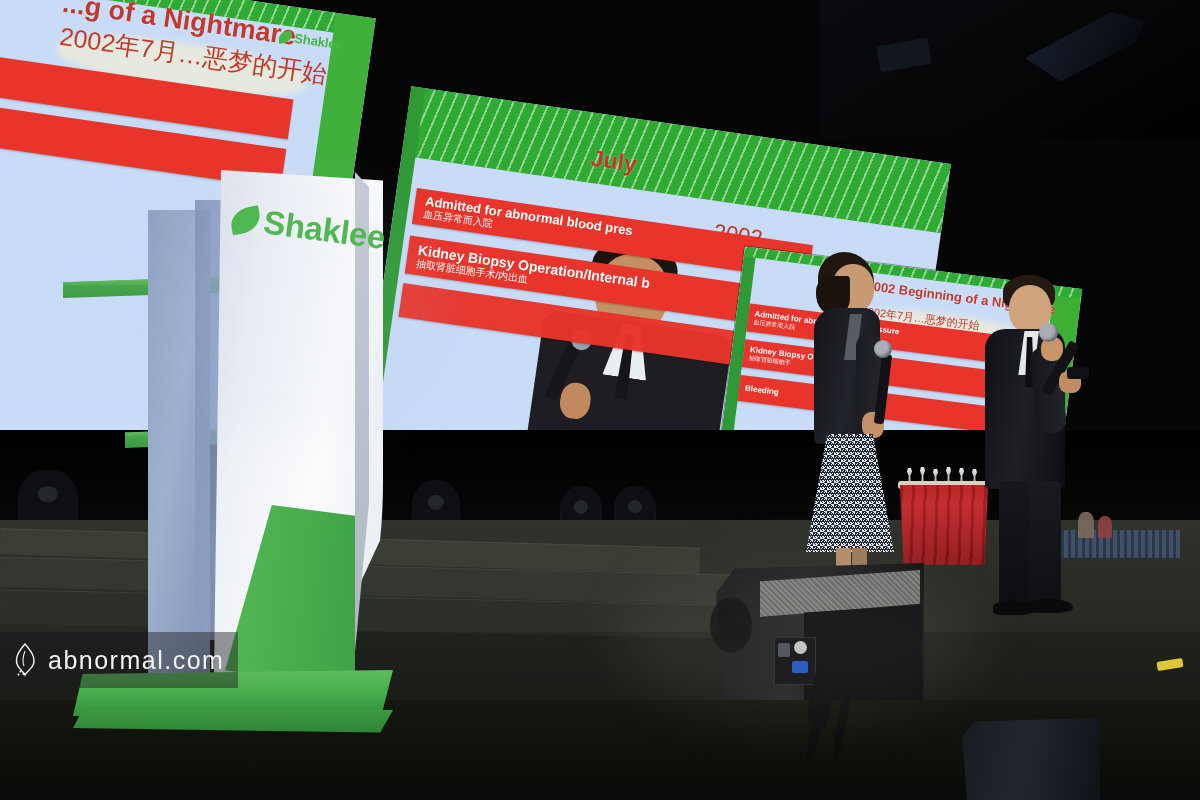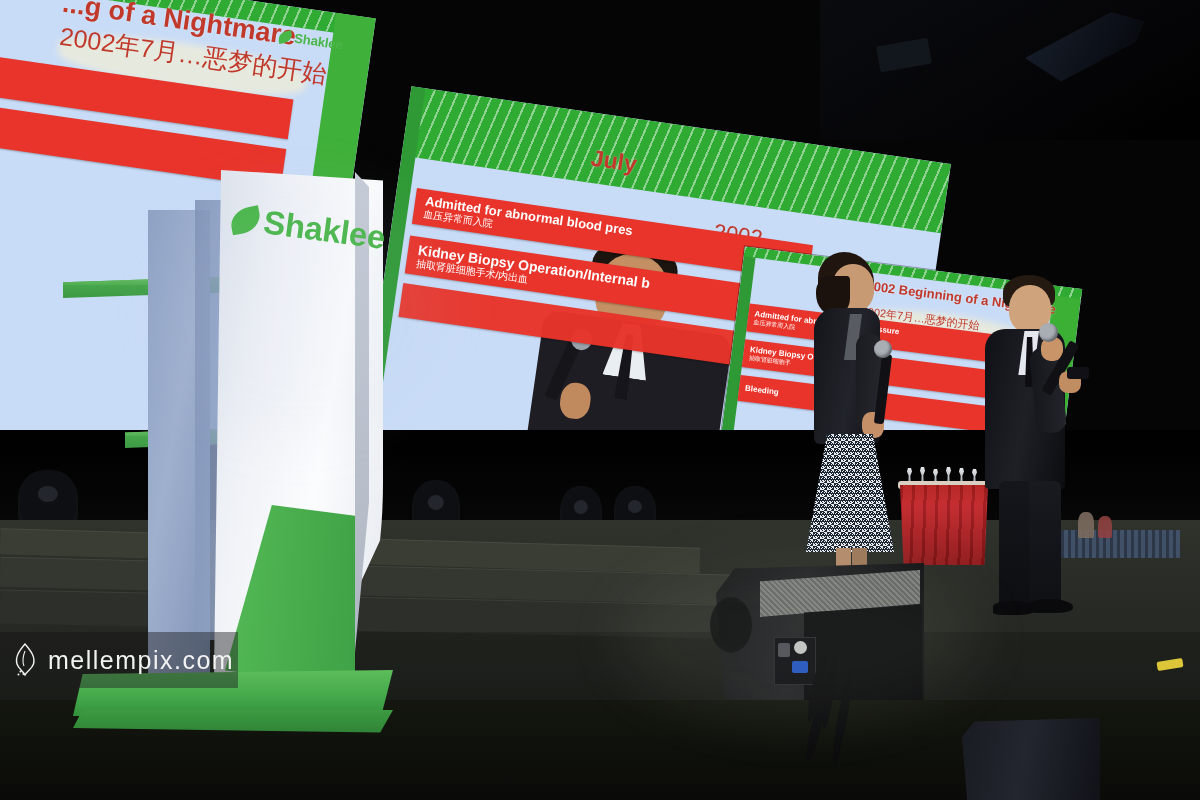--- a/index.html
+++ b/index.html
@@ -436,16 +436,16 @@
   <div class="wm">
     <span class="wm-logo">
       <svg viewBox="0 0 28 36" width="28" height="36" aria-hidden="true">
         <path d="M13 2 C7 9, 3 15, 5 22 C6.5 27, 11 29, 13 33 C15 29, 20 27, 21.5 22 C23.5 15, 19 9, 13 2 Z" fill="none" stroke="#f2f2f2" stroke-width="1.4"></path>
         <path d="M13 9 C11 14, 10 19, 12 24" fill="none" stroke="#f2f2f2" stroke-width="1.1"></path>
         <circle cx="8.5" cy="29.5" r="1.1" fill="#f2f2f2"></circle>
         <circle cx="11.5" cy="32" r="1.1" fill="#f2f2f2"></circle>
         <circle cx="6.5" cy="32.5" r="1" fill="#f2f2f2"></circle>
       </svg>
     </span>
-    <span class="wm-text">mellempix.com</span>
+    <span class="wm-text">abnormal.com</span>
   </div>
 
 </div>
 
 </body></html>

